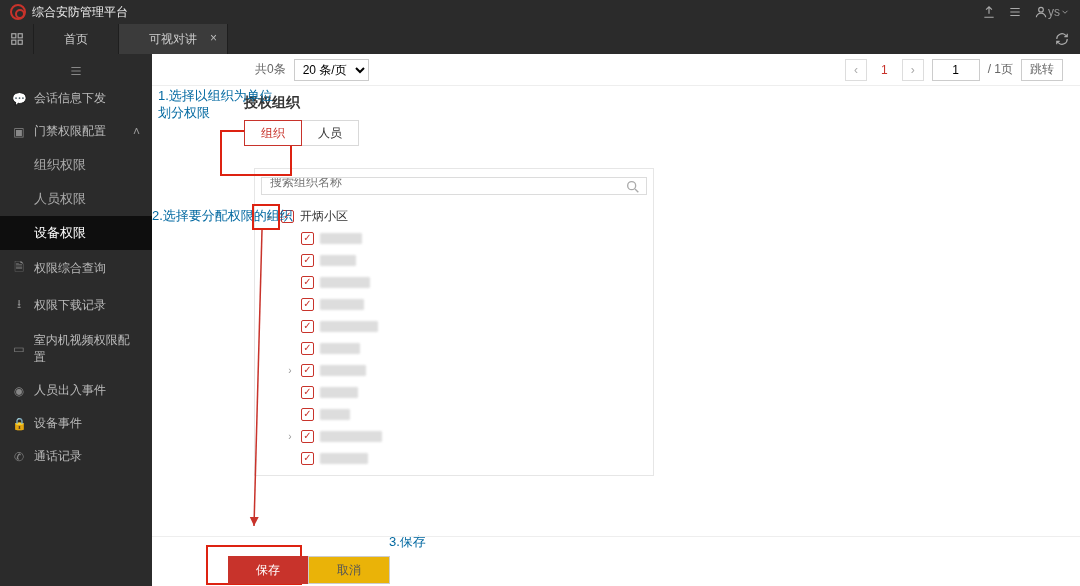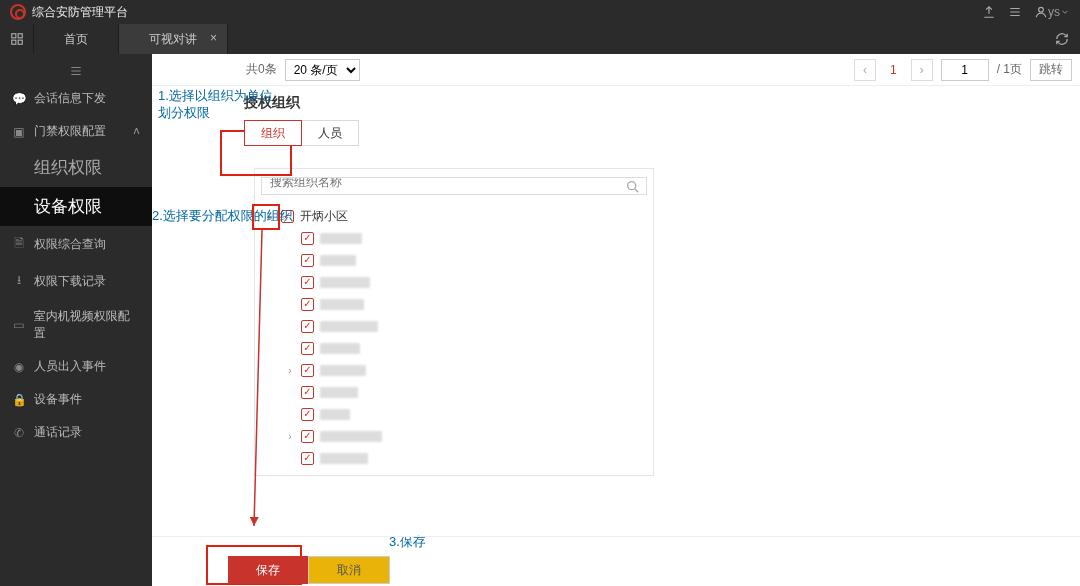--- a/index.html
+++ b/index.html
@@ -23,28 +23,28 @@
 
   
   .workspace { display:flex; height: calc(586px - 24px - 30px); }
 
   
   .sidebar { width: 152px; background:#2b2b2b; color:#bbb; display:flex; flex-direction:column; padding-top:6px; }
   .sidebar .hamburger { height:22px; display:flex; align-items:center; justify-content:center; color:#888;}
   .side-item { display:flex; align-items:center; padding:8px 12px; gap:8px; font-size:12px; cursor:pointer; }
   .side-item .icon { width:14px; text-align:center; color:#888; }
   .side-item .chev { margin-left:auto; color:#999; }
-  .side-sub { padding:8px 12px 8px 34px; font-size:17px; cursor:pointer; color:#aaa;}
+  .side-sub { padding:8px 12px 8px 34px; font-size:13px; cursor:pointer; color:#aaa;}
   .side-sub.active { background:#0e0e0e; color:#fff; }
 
   
   .main { flex:1; background:#fff; position:relative; }
 
   
-  .pager { height:32px; border-bottom:1px solid #eee; display:flex; align-items:center; padding:0 8px; gap:8px; color:#666; font-size:12px;}
+  .pager { height:32px; border-bottom:1px solid #eee; display:flex; align-items:center; padding:0 17px; gap:8px; color:#666; font-size:12px;}
   .pager .spacer-left { width:78px; }
   .pager select { height:22px; border:1px solid #ccc; background:#fff; font-size:12px; padding:0 4px;}
   .pager .grow { flex:1; }
   .pager .pg-btn { width:22px; height:22px; border:1px solid #ddd; display:flex; align-items:center; justify-content:center; color:#aaa; background:#fff;}
   .pager .pg-cur { color:#c8332b; padding:0 6px;}
   .pager input.page-input { width:48px; height:22px; border:1px solid #ccc; text-align:center; font-size:12px;}
   .pager .jump { height:22px; padding:0 8px; border:1px solid #ccc; background:#fff; display:flex; align-items:center;}
 
   
   .panel { padding:10px 16px; position:relative; }
@@ -146,20 +146,21 @@
     <div class="side-item">
       <span class="icon">💬</span>
       <span>会话信息下发</span>
     </div>
     <div class="side-item">
       <span class="icon">▣</span>
       <span>门禁权限配置</span>
       <span class="chev">˄</span>
     </div>
     <div class="side-sub">组织权限</div>
+    <div class="side-sub">人员权限</div>
     <div class="side-sub active">设备权限</div>
     <div class="side-item">
       <span class="icon">🗎</span>
       <span>权限综合查询</span>
     </div>
     <div class="side-item">
       <span class="icon">⭳</span>
       <span>权限下载记录</span>
     </div>
     <div class="side-item">

